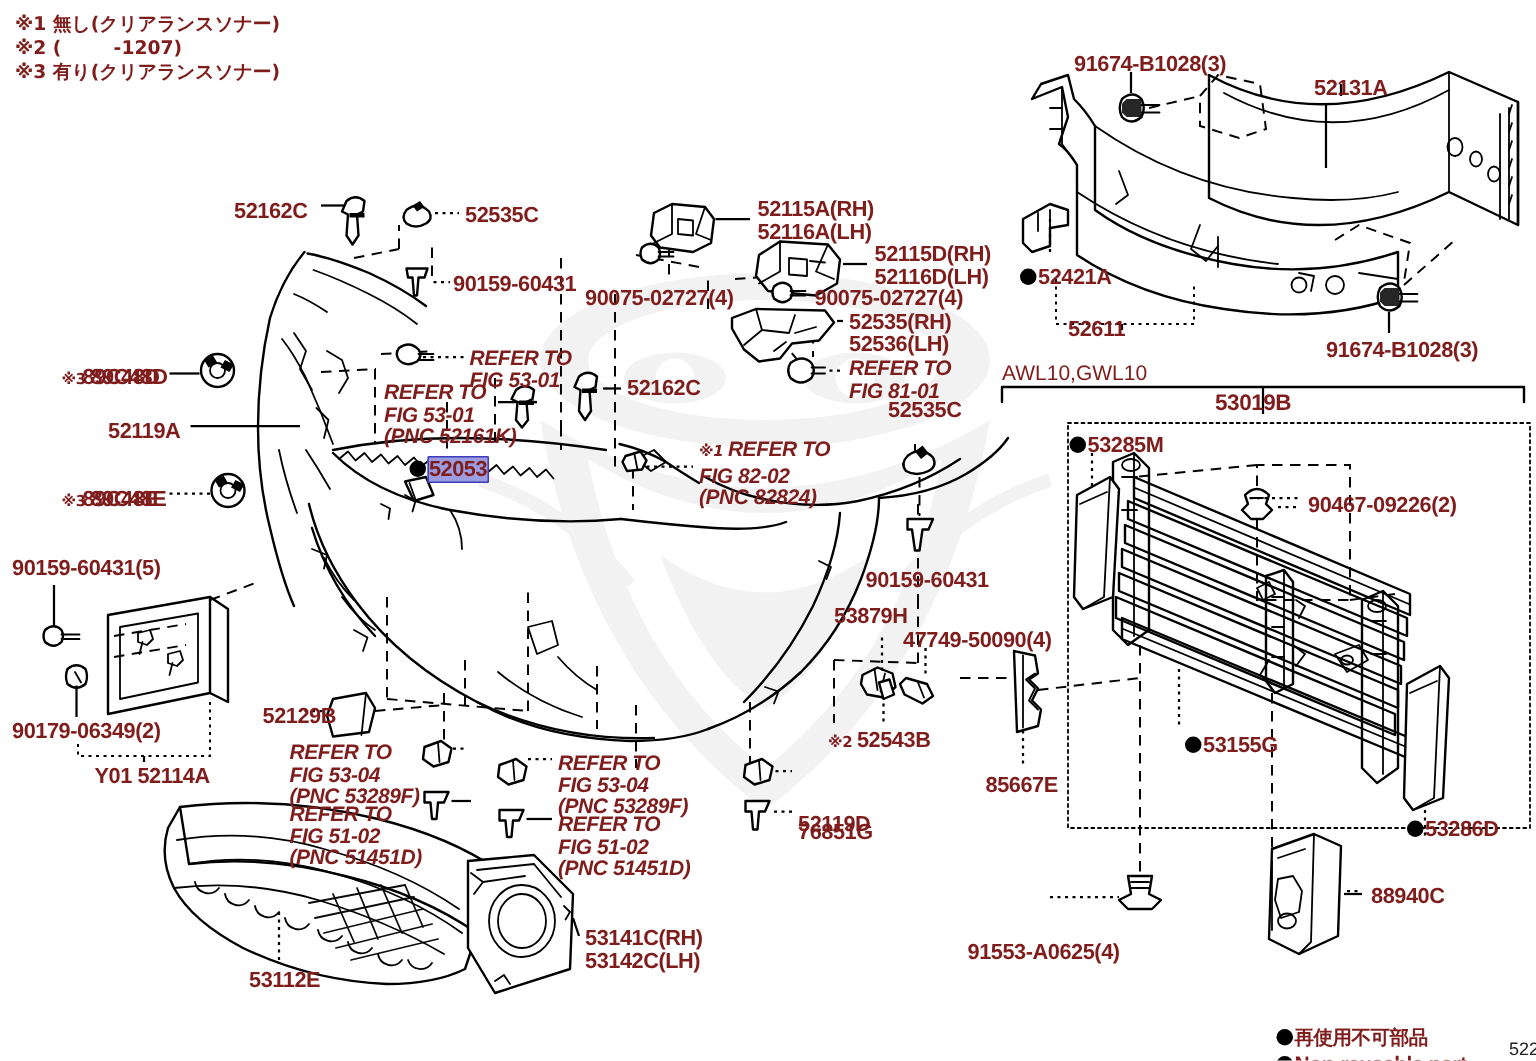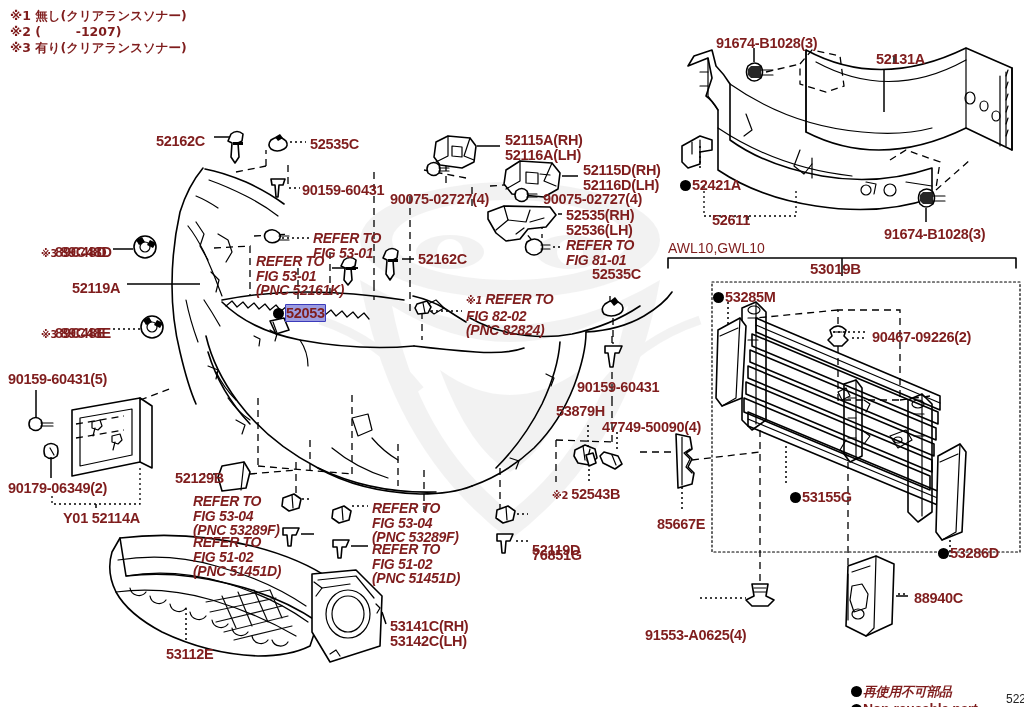--- a/index.html
+++ b/index.html
@@ -611,21 +611,21 @@
   </div>
 
   <div class="lbl jp" style="left:10px;top:8px;">※1 無し(クリアランスソナー)</div>
   <div class="lbl jp" style="left:10px;top:24px;">※2 (        -1207)</div>
   <div class="lbl jp" style="left:10px;top:40px;">※3 有り(クリアランスソナー)</div>
 
   <div class="lbl thin" style="left:668px;top:241px;font-size:14px;letter-spacing:0px;">AWL10,GWL10</div>
   <div class="lbl" style="left:810px;top:261px;font-size:15px;">53019B</div>
 
   <div class="lbl" style="left:836px;top:669px;">
-    <span class="dot"></span><span class="jp" style="font-size:13px;font-style:italic;">再使用不可部品</span>
+    <span class="dot"></span><span class="jp" style="font-size:13px;">再使用不可部品</span>
   </div>
   <div class="lbl" style="left:836px;top:687px;">
     <span class="dot"></span><span class="thin" style="font-size:14px;">Non-reusable part</span>
   </div>
 
   <div class="lbl foot" style="left:966px;top:692px;margin-left:40px;">522556U</div>
 
 </div>
 
 </body></html>

